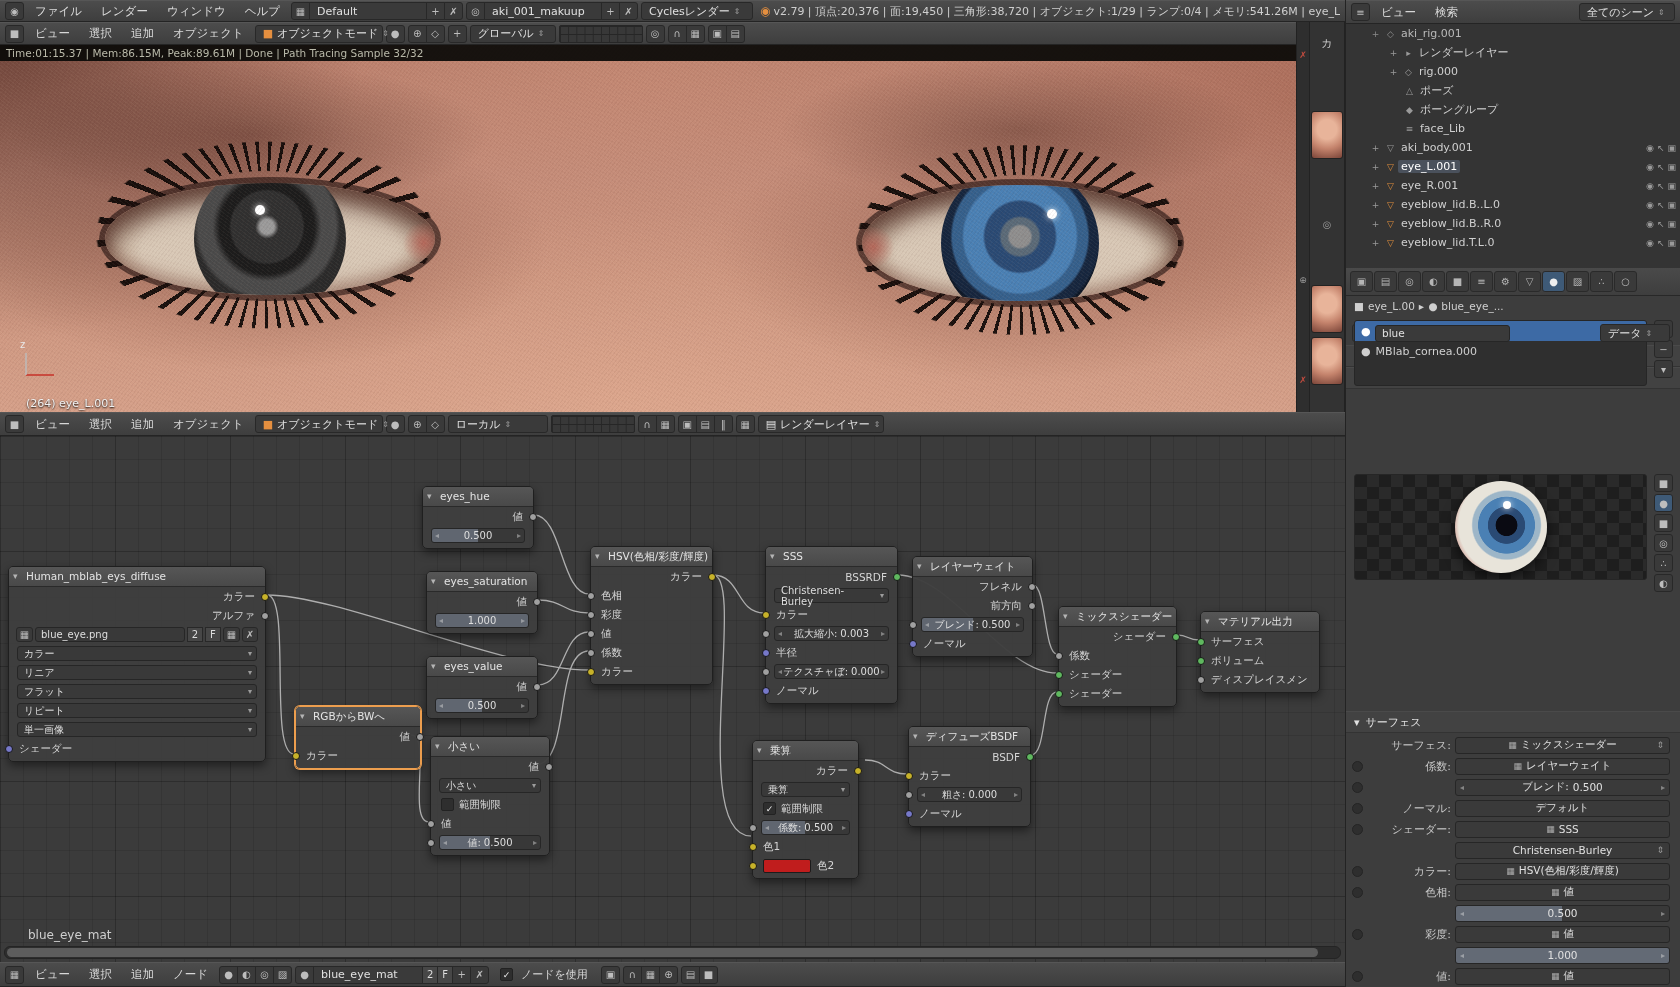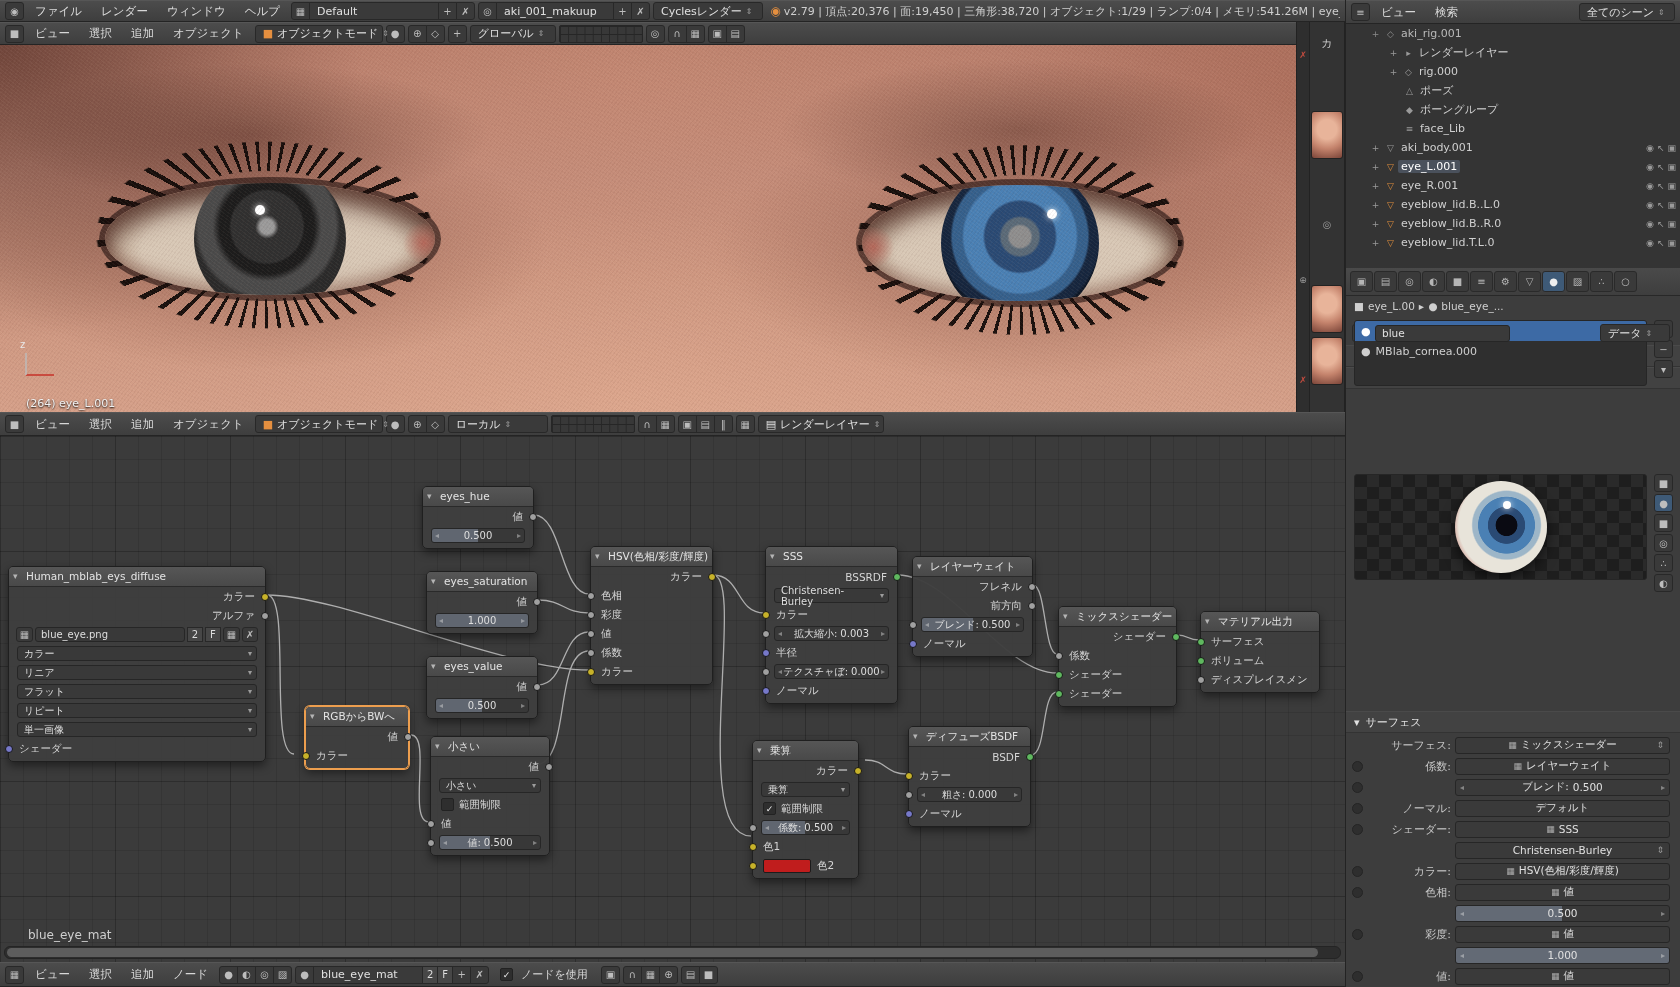--- a/index.html
+++ b/index.html
@@ -149,21 +149,21 @@
   <header class="abs hdr" style="left:0;top:0;width:1345px;height:22px">
     <span class="ib">
         <span>◉</span>
       </span>
     <span class="menu">ファイル</span>
     <span class="menu">レンダー</span>
     <span class="menu">ウィンドウ</span>
     <span class="menu">ヘルプ</span>
     <span class="grp">
       <span class="ib">▦</span>
-      <span class="ddf" style="width:130px">
+      <span class="ddf" style="width:118px">
           <span>Default</span>
         </span>
       <span class="ib">+</span>
       <span class="ib">✗</span>
     </span>
     <span class="grp">
       <span class="ib">◎</span>
       <span class="ddf" style="width:118px">
           <span>aki_001_makuup</span>
         </span>
@@ -207,20 +207,23 @@
       <span class="ib">∩</span>
       <span class="ib">▦</span>
     </span>
     <span class="grp">
       <span class="ib">▣</span>
       <span class="ib">▤</span>
     </span>
   </header>
 
   <div class="abs" id="viewport" style="left:0;top:45px;width:1296px;height:367px">
+    <div id="render-status">
+      <span>Time:01:15.37 | Mem:86.15M, Peak:89.61M | Done | Path Tracing Sample 32/32</span>
+    </div>
 
     <div class="eye" style="left:35px;top:50px;width:460px;height:280px">
       <div class="lashes" style="left:10px;right:10px;top:18px;bottom:18px"></div>
       <div class="sclera" style="left:70px;top:88px;width:330px;height:112px">
         <div class="iris gray"></div>
         <div class="glint" style="left:150px;top:22px"></div>
         <div class="tear" style="right:-12px;top:40px"></div>
       </div>
     </div>
 
@@ -398,21 +401,21 @@
       <div class="r out sg">
           <span>値</span>
         </div>
       <div class="r rfld">
           <span class="nfld num slider" style="--p:50%">
             <span>0.500</span>
           </span>
         </div>
     </div>
 
-    <div class="node sel" style="left:305px;top:270px;width:104px">
+    <div class="node sel" style="left:295px;top:270px;width:126px">
       <div class="nh">RGBからBWへ</div>
       <div class="r out sg">
           <span>値</span>
         </div>
       <div class="r in sy">
           <span>カラー</span>
         </div>
     </div>
 
     <div class="node" style="left:430px;top:300px;width:120px">

